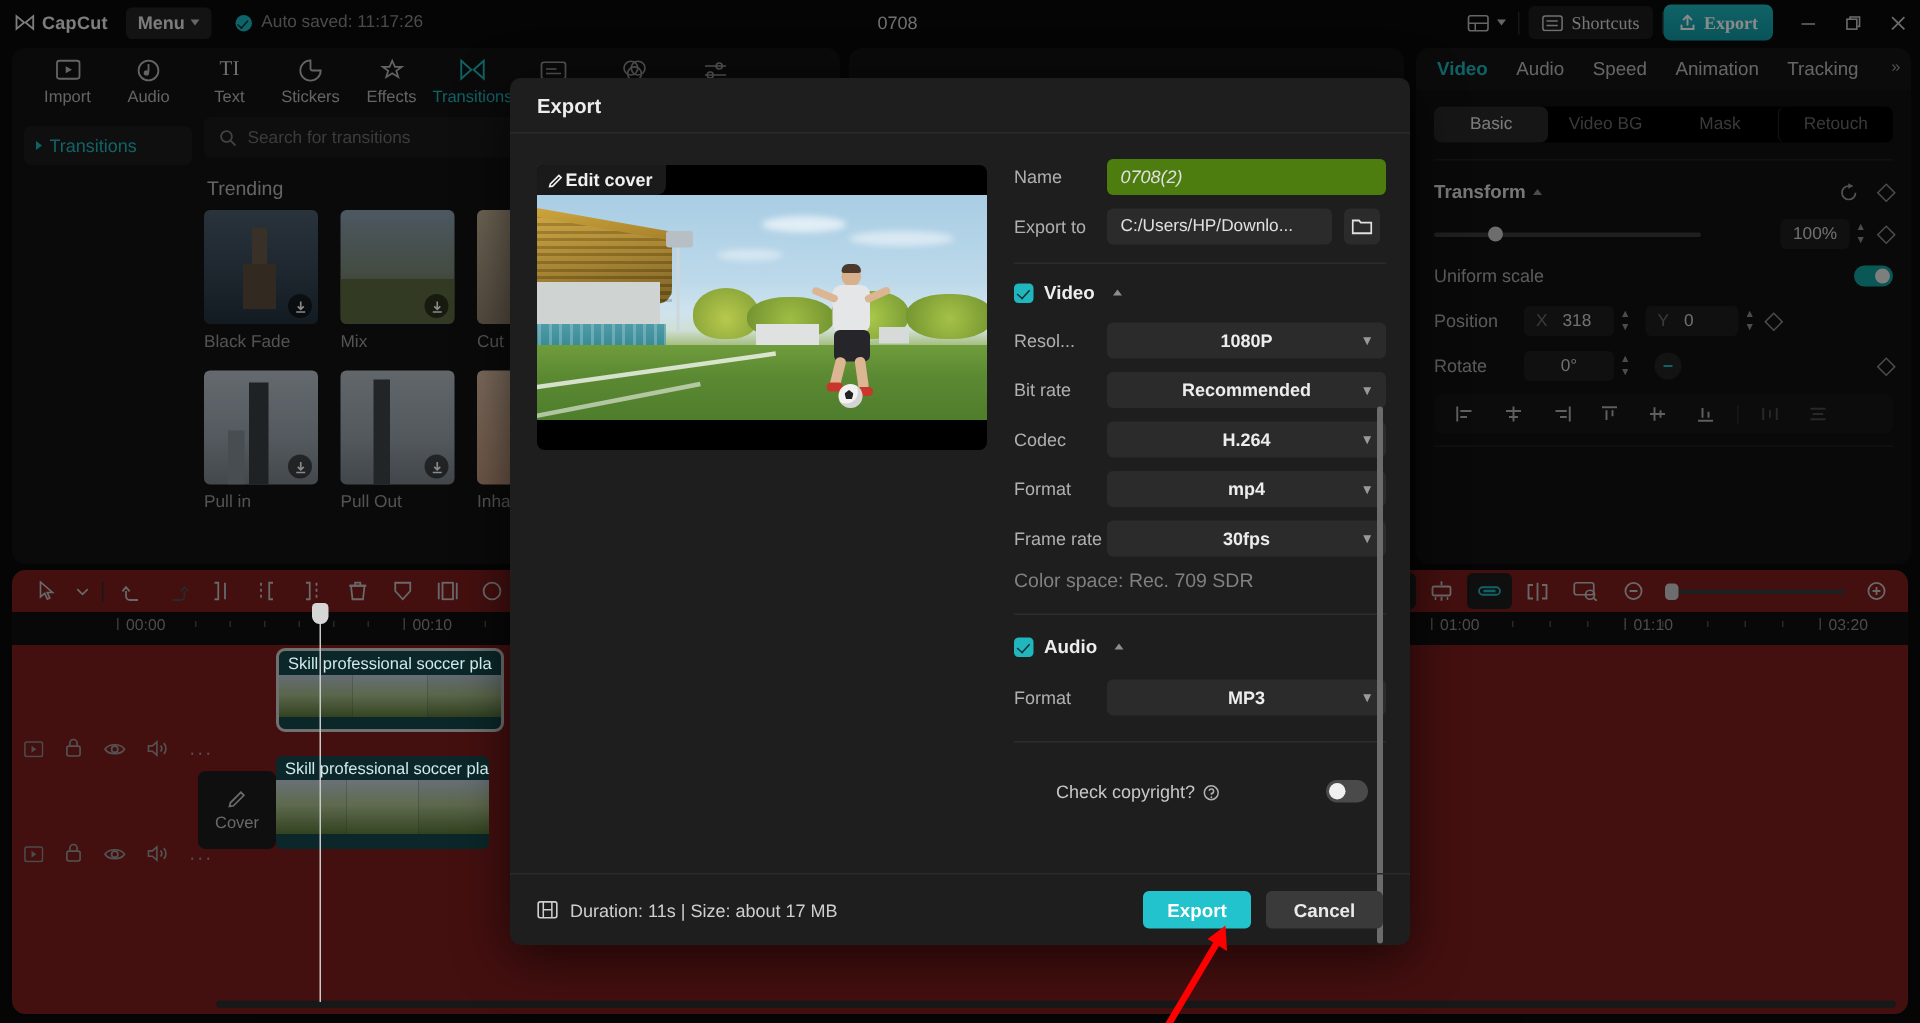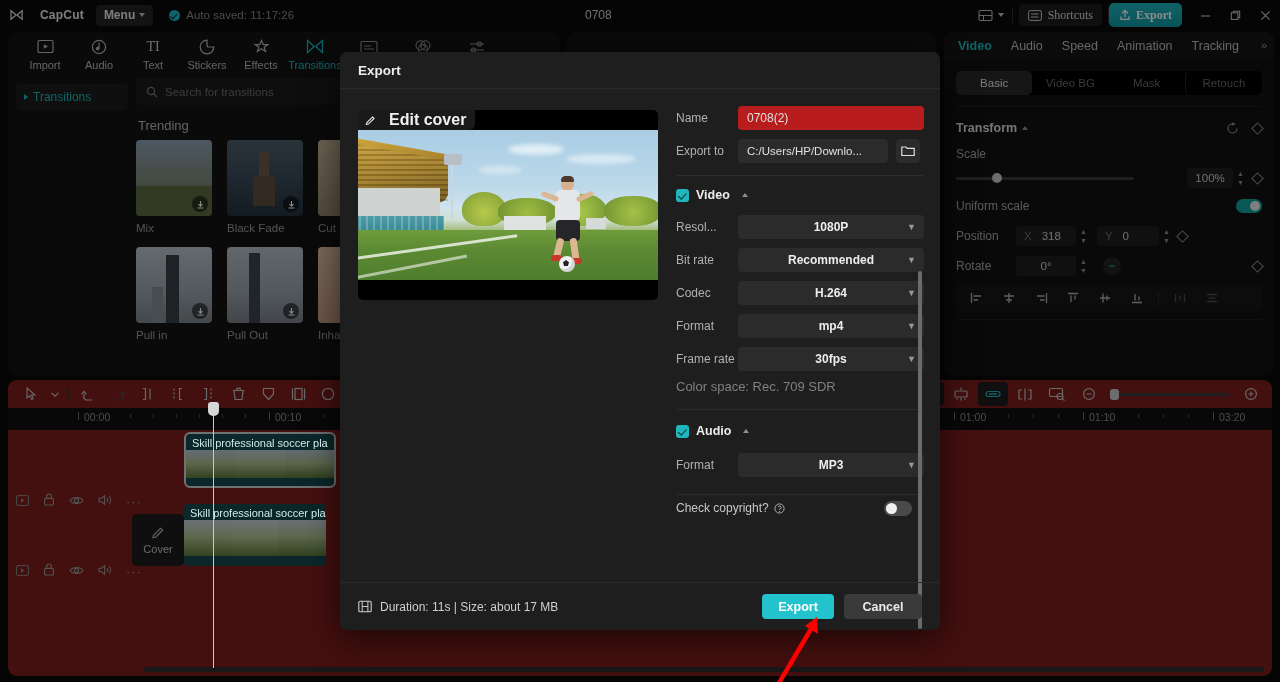--- a/index.html
+++ b/index.html
@@ -11,21 +11,21 @@
     color: #d8d8d8;
     -webkit-font-smoothing: antialiased;
   }
   #app { position: relative; width: 1280px; height: 682px; }
 
   
   .titlebar {
     position: absolute; left: 0; top: 0; width: 1280px; height: 30px;
     background: #0b0b0b; display: flex; align-items: center;
   }
-  .logo { display: flex; align-items: center; gap: 16px; margin-left: 10px; }
+  .logo { display: flex; align-items: center; gap: 4px; margin-left: 10px; }
   .logo-mark { width: 14px; height: 12px; }
   .logo-text { font-size: 12px; font-weight: bold; color: #e9e9e9; letter-spacing: .2px; }
   .menu-btn {
     margin-left: 12px; height: 21px; padding: 0 8px; border-radius: 4px;
     background: #242424; display: flex; align-items: center; gap: 4px;
     font-size: 12px; font-weight: bold; color: #e6e6e6;
   }
   .caret-dn { width: 0; height: 0; border-left: 3.5px solid transparent; border-right: 3.5px solid transparent; border-top: 4px solid #bdbdbd; }
   .autosave { margin-left: 16px; display: flex; align-items: center; gap: 6px; font-size: 11.5px; color: #8a8a8a; }
   .check-circ { width: 11px; height: 11px; border-radius: 50%; background: #18b9c4; position: relative; }
@@ -119,38 +119,38 @@
   .overlay { position:absolute; left:0; top:0; width:1280px; height:682px; background:rgba(0,0,0,.46); }
   .dialog {
     position:absolute; left:340px; top:52px; width:600px; height:578px;
     background:#1e1e1e; border-radius:7px; box-shadow:0 8px 34px rgba(0,0,0,.6);
     overflow:hidden;
   }
   .dlg-head { height:37px; display:flex; align-items:center; padding-left:18px; border-bottom:1px solid #2a2a2a; }
   .dlg-title { font-size:13.5px; font-weight:bold; color:#ededed; }
   .dlg-body { position:absolute; left:0; top:37px; right:0; bottom:48px; }
   .cover { position:absolute; left:18px; top:21px; width:300px; height:190px; background:#000; border-radius:5px; overflow:hidden; }
-  .editcover { position:absolute; left:0; top:0; height:20px; padding: 0 9px 0 7px; border-radius:0 0 6px 0; background:rgba(30,30,30,.85); display:flex; align-items:center; gap:13px; font-size:16px; font-weight:bold; color:#f0f0f0; z-index:4; }
+  .editcover { position:absolute; left:0; top:0; height:20px; padding: 0 9px 0 7px; border-radius:0 0 6px 0; background:rgba(30,30,30,.85); display:flex; align-items:center; gap:1px; font-size:12px; font-weight:bold; color:#f0f0f0; z-index:4; }
   .frame { position:absolute; left:0; right:0; top:20px; height:150px; }
 
   .form { position:absolute; left:336px; top:12px; width:248px; bottom:0; }
   .frow { display:flex; align-items:center; height:33px; }
   .flabel { width:62px; font-size:12px; color:#b0b0b0; flex:none; }
-  .fvalue-input { flex:1; height:24px; border-radius:4px; background:#b91c1c; display:flex; align-items:center; padding-left:9px; font-size:12px; color:#e0e0e0; }
+  .fvalue-input { flex:1; height:24px; border-radius:4px; background:#4d7c0f; display:flex; align-items:center; padding-left:9px; font-size:12px; color:#e0e0e0;font-style:italic; }
   .path-input { width:150px; height:24px; border-radius:4px; background:#2b2b2b; display:flex; align-items:center; padding-left:9px; font-size:11.5px; color:#e0e0e0; overflow:hidden; white-space:nowrap; }
   .folder-btn { width:24px; height:24px; margin-left:8px; border-radius:4px; background:#2b2b2b; display:flex; align-items:center; justify-content:center; }
   .sectionline { height:1px; background:#2c2c2c; margin: 8px 0 6px 0; }
   .sect-head { display:flex; align-items:center; gap:7px; height:26px; margin-bottom:2px; }
   .cbox { width:13px; height:13px; border-radius:3px; background:#1fb6bd; position:relative; }
   .cbox::after { content:""; position:absolute; left:4px; top:2px; width:3.5px; height:6.5px; border:solid #0d2f31; border-width:0 1.6px 1.6px 0; transform:rotate(42deg); }
   .sect-name { font-size:12.5px; font-weight:bold; color:#ededed; }
   .select { flex:1; height:24px; border-radius:4px; background:#2b2b2b; display:flex; align-items:center; justify-content:center; position:relative; font-size:12px; font-weight:bold; color:#ededed; }
   .select .chev { position:absolute; right:8px; color:#9a9a9a; font-size:9px; }
   .hint { font-size:13px; color:#808080; padding: 4px 0 2px 0; }
-  .copyrow { display:flex; align-items:flex-start; height:34px; }
+  .copyrow { display:flex; align-items:flex-end; height:34px;margin-left:28px; }
   .copylabel { font-size:12px; color:#c8c8c8; display:flex; align-items:center; gap:5px; }
   .toggle-off { width:28px; height:15px; border-radius:8px; background:#4a4a4a; position:relative; margin-left:auto; margin-right:12px; }
   .toggle-off::after { content:""; position:absolute; left:2px; top:2px; width:11px; height:11px; border-radius:50%; background:#f0f0f0; }
   .vscroll { position:absolute; left:578px; top:182px; width:4px; height:358px; border-radius:3px; background:#6b6b6b; }
 
   .dlg-foot { position:absolute; left:0; right:0; bottom:0; height:48px; border-top:1px solid #2a2a2a; display:flex; align-items:center; }
   .foot-info { display:flex; align-items:center; gap:8px; margin-left:18px; font-size:12px; color:#cfcfcf; }
   .btn-export { margin-left:auto; width:72px; height:25px; border-radius:4px; background:#22c3cc; display:flex; align-items:center; justify-content:center; font-size:12.5px; font-weight:bold; color:#ffffff; }
   .btn-cancel { margin-left:10px; margin-right:18px; width:78px; height:25px; border-radius:4px; background:#3a3a3a; display:flex; align-items:center; justify-content:center; font-size:12.5px; font-weight:bold; color:#eaeaea; }
 
@@ -330,44 +330,44 @@
         <div class="searchbar">
           <svg width="12" height="12" viewBox="0 0 12 12">
               <circle cx="5" cy="5" r="3.6" fill="none" stroke="#7a7a7a" stroke-width="1.2"></circle>
               <line x1="7.7" y1="7.7" x2="11" y2="11" stroke="#7a7a7a" stroke-width="1.2"></line>
             </svg>
           <span class="ph">Search for transitions</span>
         </div>
         <div class="sec-title">Trending</div>
 
         <div class="grid">
-          <div class="cell">
-            <div class="thumb" style="background:linear-gradient(180deg,#8ea3b5 0%,#7d8b7a 55%,#56603f 100%)">
-              <div style="position:absolute;left:0;bottom:0;width:76px;height:30px;background:#5f6b42"></div>
-              <div class="dl">
-                  <svg width="9" height="9" viewBox="0 0 9 9">
-                    <path d="M4.5 1 L4.5 6 M2.5 4.2 L4.5 6.2 L6.5 4.2" stroke="#fff" stroke-width="1.1" fill="none"></path>
-                    <line x1="1.5" y1="8" x2="7.5" y2="8" stroke="#fff" stroke-width="1.1"></line>
-                  </svg>
-                </div>
-            </div>
-            <div class="cell-label">Mix</div>
-          </div>
           <div class="cell">
             <div class="thumb" style="background:linear-gradient(180deg,#4d5f6d 0%,#3c4d5c 45%,#24333f 100%)">
               <div style="position:absolute;left:32px;top:12px;width:10px;height:40px;background:#6a5a48"></div>
               <div style="position:absolute;left:26px;top:36px;width:22px;height:30px;background:#5d4f3e"></div>
               <div class="dl">
                   <svg width="9" height="9" viewBox="0 0 9 9">
                     <path d="M4.5 1 L4.5 6 M2.5 4.2 L4.5 6.2 L6.5 4.2" stroke="#fff" stroke-width="1.1" fill="none"></path>
                     <line x1="1.5" y1="8" x2="7.5" y2="8" stroke="#fff" stroke-width="1.1"></line>
                   </svg>
                 </div>
             </div>
             <div class="cell-label">Black Fade</div>
+          </div>
+          <div class="cell">
+            <div class="thumb" style="background:linear-gradient(180deg,#8ea3b5 0%,#7d8b7a 55%,#56603f 100%)">
+              <div style="position:absolute;left:0;bottom:0;width:76px;height:30px;background:#5f6b42"></div>
+              <div class="dl">
+                  <svg width="9" height="9" viewBox="0 0 9 9">
+                    <path d="M4.5 1 L4.5 6 M2.5 4.2 L4.5 6.2 L6.5 4.2" stroke="#fff" stroke-width="1.1" fill="none"></path>
+                    <line x1="1.5" y1="8" x2="7.5" y2="8" stroke="#fff" stroke-width="1.1"></line>
+                  </svg>
+                </div>
+            </div>
+            <div class="cell-label">Mix</div>
           </div>
           <div class="cell">
             <div class="thumb" style="background:linear-gradient(180deg,#c9b79a,#9d8c76)"></div>
             <div class="cell-label">Cut</div>
           </div>
         </div>
 
         <div class="grid" style="margin-top:13px">
           <div class="cell">
             <div class="thumb" style="background:linear-gradient(180deg,#b9c4cc 0%,#9aa5ae 60%,#7d858c 100%)">
@@ -430,23 +430,20 @@
           <span class="icobtn">
             <svg width="13" height="13" viewBox="0 0 13 13">
                 <path d="M11 6.5 A4.5 4.5 0 1 1 6.5 2 L9 2" fill="none" stroke="#9a9a9a" stroke-width="1.15"></path>
                 <path d="M6.2 0.2 L9.3 2 L6.2 3.8" fill="#9a9a9a"></path>
               </svg>
           </span>
           <span class="diamond"></span>
         </span>
       </div>
 
-      <div class="rowline" style="height:22px">
-        <span class="rl-label">Scale</span>
-      </div>
       <div class="rowline" style="height:26px">
         <div style="width:178px">
           <div class="slider-track">
               <span class="slider-knob" style="left:36px"></span>
             </div>
         </div>
         <div style="margin-left:auto;display:flex;align-items:center;gap:0">
           <div class="numbox" style="width:46px">100%</div>
           <span class="spin">
               <span>▲</span>

